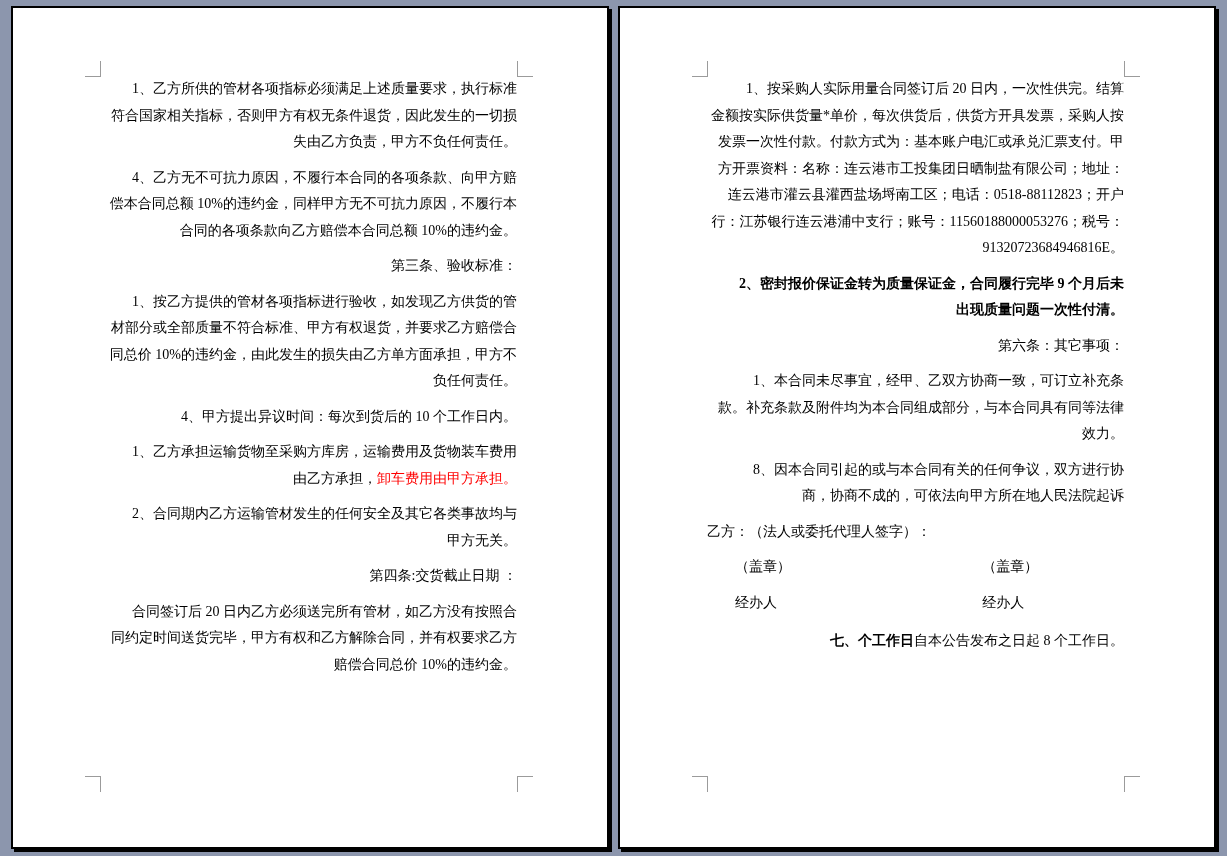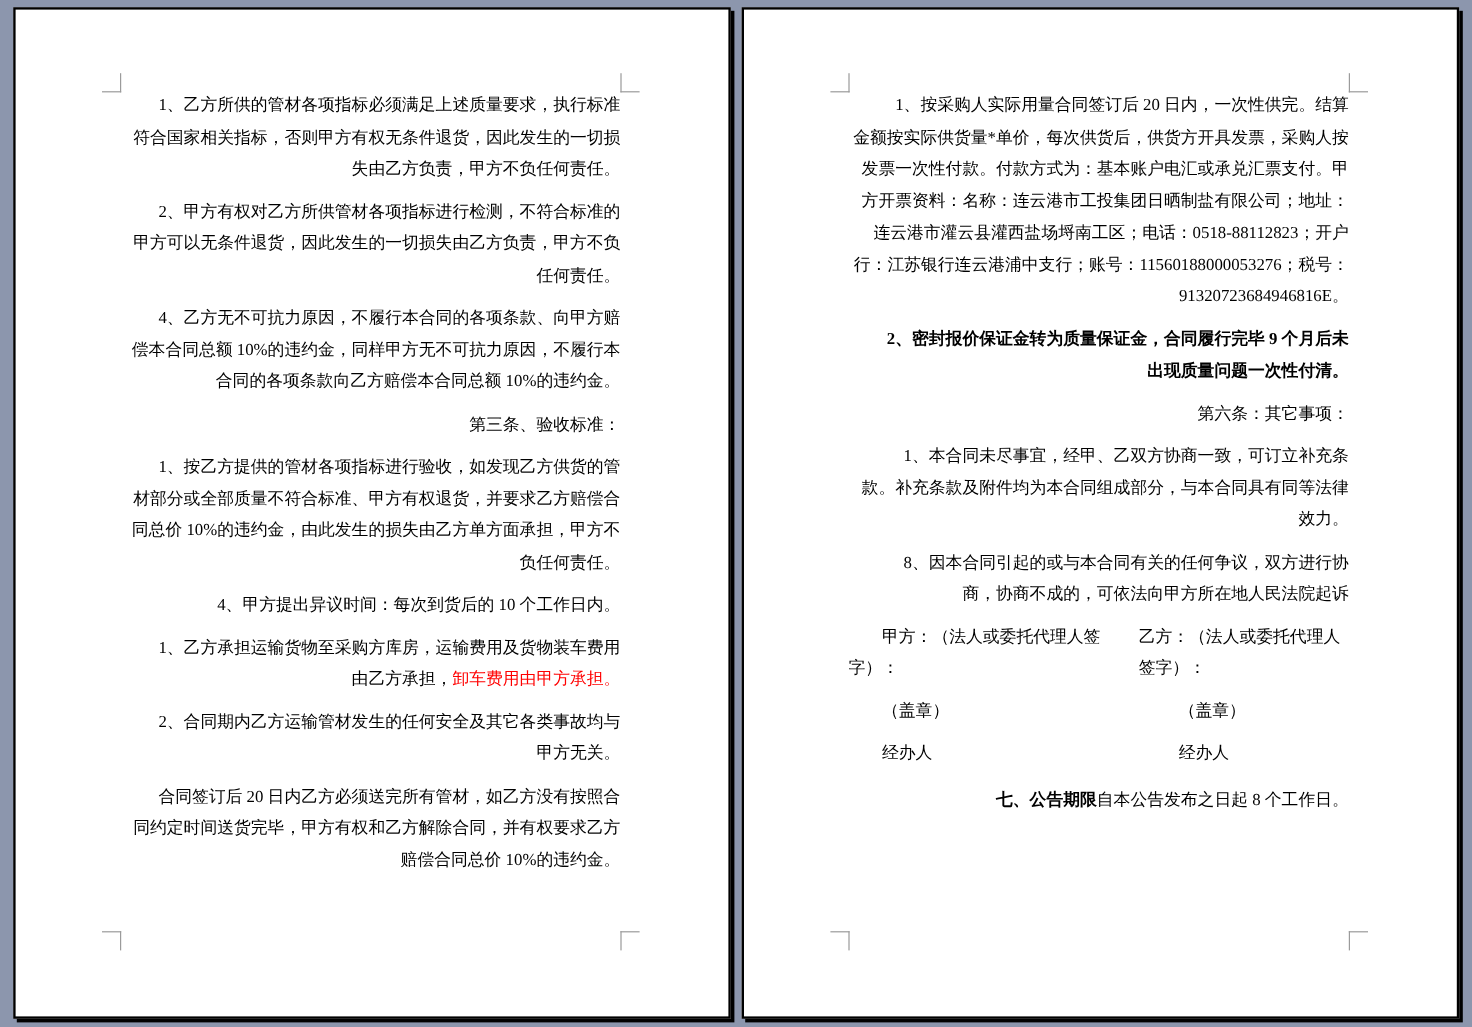--- a/index.html
+++ b/index.html
@@ -45,49 +45,48 @@
 </head>
 <body>
 
 <div class="page" id="page1">
   <div class="cm tl"></div>
   <div class="cm tr"></div>
   <div class="cm bl"></div>
   <div class="cm br"></div>
   <div class="text-host">
       <p><span>1、乙方所供的管材各项指标必须满足上述质量要求，执行标准符合国家相关指标，否则甲方有权无条件退货，因此发生的一切损失由乙方负责，甲方不负任何责任。</span></p>
-      <p><span>2、甲方有权对乙方所供管材各项指标进行检测，不符合标准的甲方可以无条件退货，因此发生的一切损失由乙方负责，甲方不负任何责任。</span></p>
       <p><span>4、乙方无不可抗力原因，不履行本合同的各项条款、向甲方赔偿本合同总额 10%的违约金，同样甲方无不可抗力原因，不履行本合同的各项条款向乙方赔偿本合同总额 10%的违约金。</span></p>
       <p><span>第三条、验收标准：</span></p>
       <p><span>1、按乙方提供的管材各项指标进行验收，如发现乙方供货的管材部分或全部质量不符合标准、甲方有权退货，并要求乙方赔偿合同总价 10%的违约金，由此发生的损失由乙方单方面承担，甲方不负任何责任。</span></p>
       <p><span>4、甲方提出异议时间：每次到货后的 10 个工作日内。</span></p>
       <p><span>1、乙方承担运输货物至采购方库房，运输费用及货物装车费用由乙方承担，</span><span class="red">卸车费用由甲方承担。</span></p>
       <p><span>2、合同期内乙方运输管材发生的任何安全及其它各类事故均与甲方无关。</span></p>
+      <p><span>第四条:交货截止日期 ：</span></p>
       <p><span>合同签订后 20 日内乙方必须送完所有管材，如乙方没有按照合同约定时间送货完毕，甲方有权和乙方解除合同，并有权要求乙方赔偿合同总价 10%的违约金。</span></p>
     </div>
 </div>
 
 <div class="page" id="page2">
   <div class="cm tl"></div>
   <div class="cm tr"></div>
   <div class="cm bl"></div>
   <div class="cm br"></div>
   <div class="text-host">
       <p><span>1、按采购人实际用量合同签订后 20 日内，一次性供完。结算金额按实际供货量*单价，每次供货后，供货方开具发票，采购人按发票一次性付款。付款方式为：基本账户电汇或承兑汇票支付。甲方开票资料：名称：连云港市工投集团日晒制盐有限公司；地址：连云港市灌云县灌西盐场埒南工区；电话：0518-88112823；开户行：江苏银行连云港浦中支行；账号：11560188000053276；税号：91320723684946816E。</span></p>
       <p><span class="b">2、密封报价保证金转为质量保证金，合同履行完毕 9 个月后未出现质量问题一次性付清。</span></p>
       <p><span>第六条：其它事项：</span></p>
       <p><span>1、本合同未尽事宜，经甲、乙双方协商一致，可订立补充条款。补充条款及附件均为本合同组成部分，与本合同具有同等法律效力。</span></p>
       <p><span>8、因本合同引起的或与本合同有关的任何争议，双方进行协商，协商不成的，可依法向甲方所在地人民法院起诉</span></p>
       <div class="sig-row">
-        <div class="col-l" style="width: 58%;"><span>甲方：（法人或委托代理人签字）：</span></div>
         <div class="col-r"><span>乙方：（法人或委托代理人签字）：</span></div>
       </div>
       <div class="sig-row">
         <div class="col-l" style="width: 66%;"><span>（盖章）</span></div>
         <div class="col-r"><span>（盖章）</span></div>
       </div>
       <div class="sig-row">
         <div class="col-l" style="width: 66%;"><span>经办人</span></div>
         <div class="col-r"><span>经办人</span></div>
       </div>
-      <p class="heading"><span class="b">七、公告期限</span><span>自本公告发布之日起 8 个工作日。</span></p>
+      <p class="heading"><span class="b">七、个工作日</span><span>自本公告发布之日起 8 个工作日。</span></p>
     </div>
 </div>
 
 </body></html>

